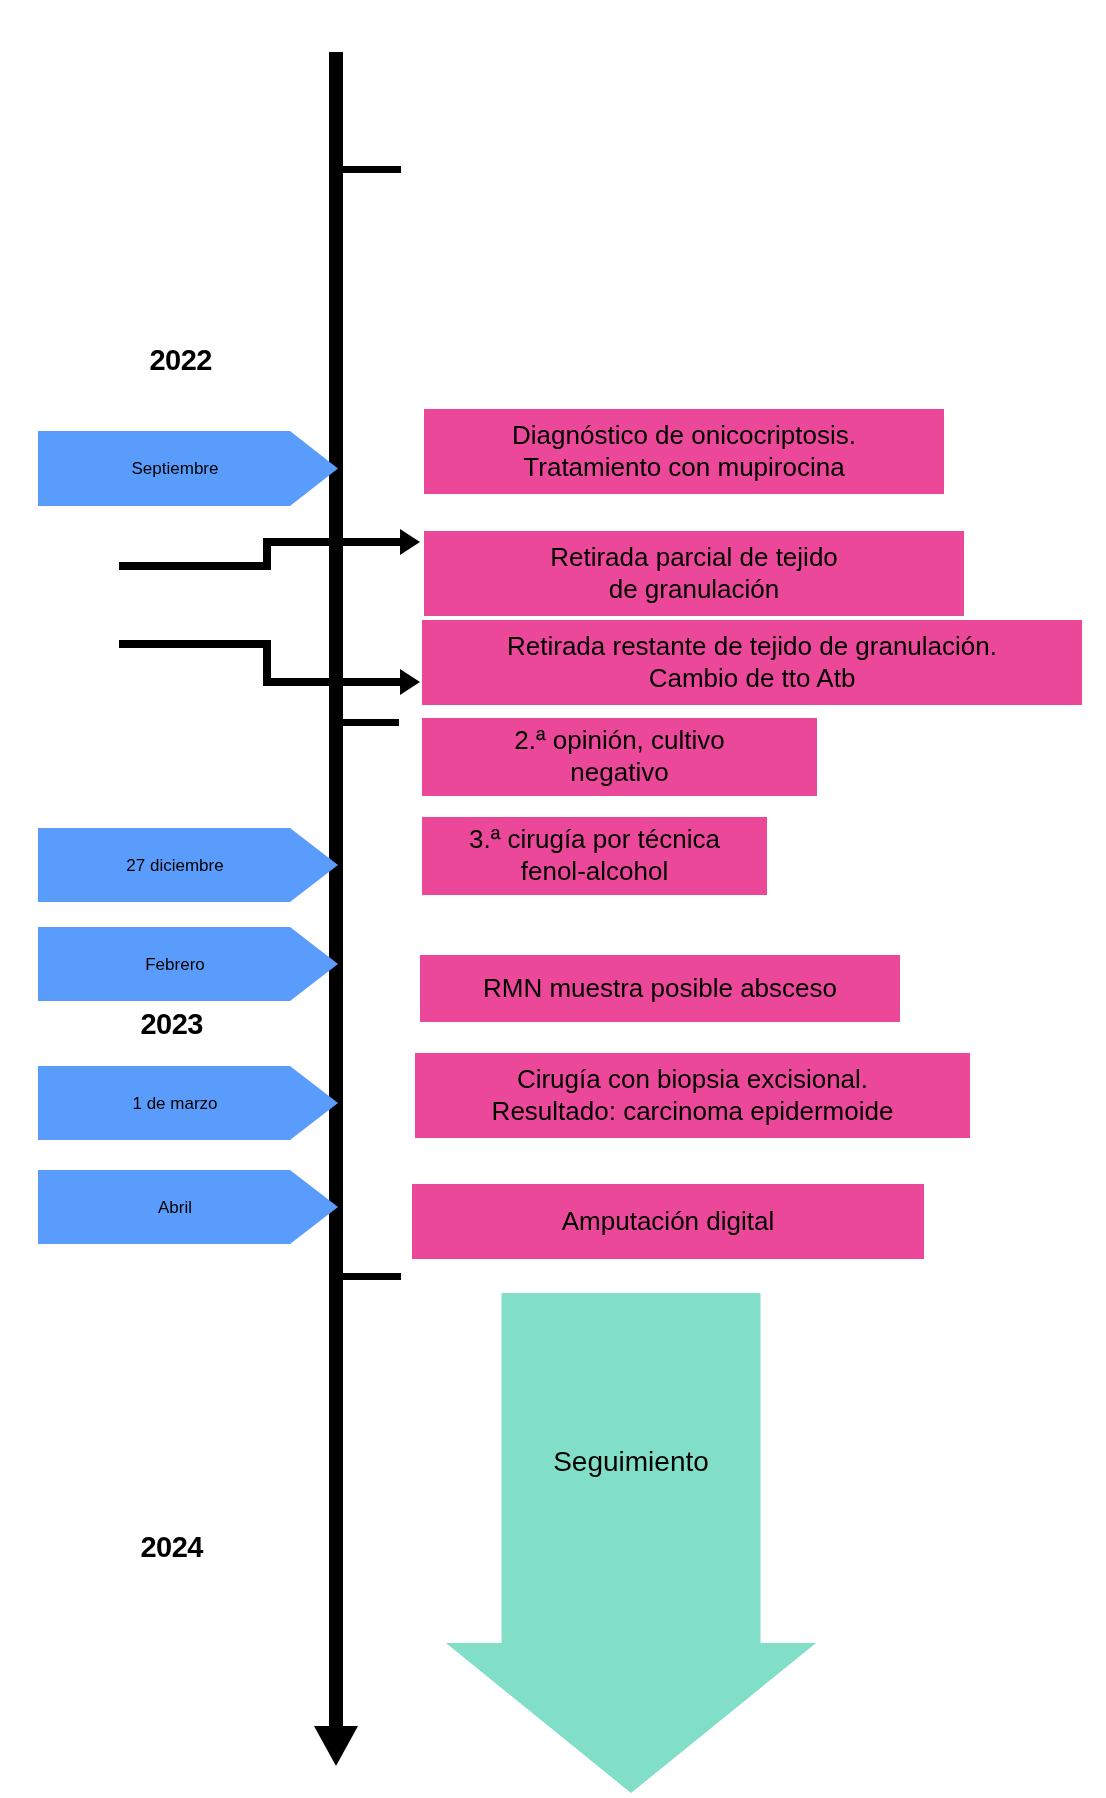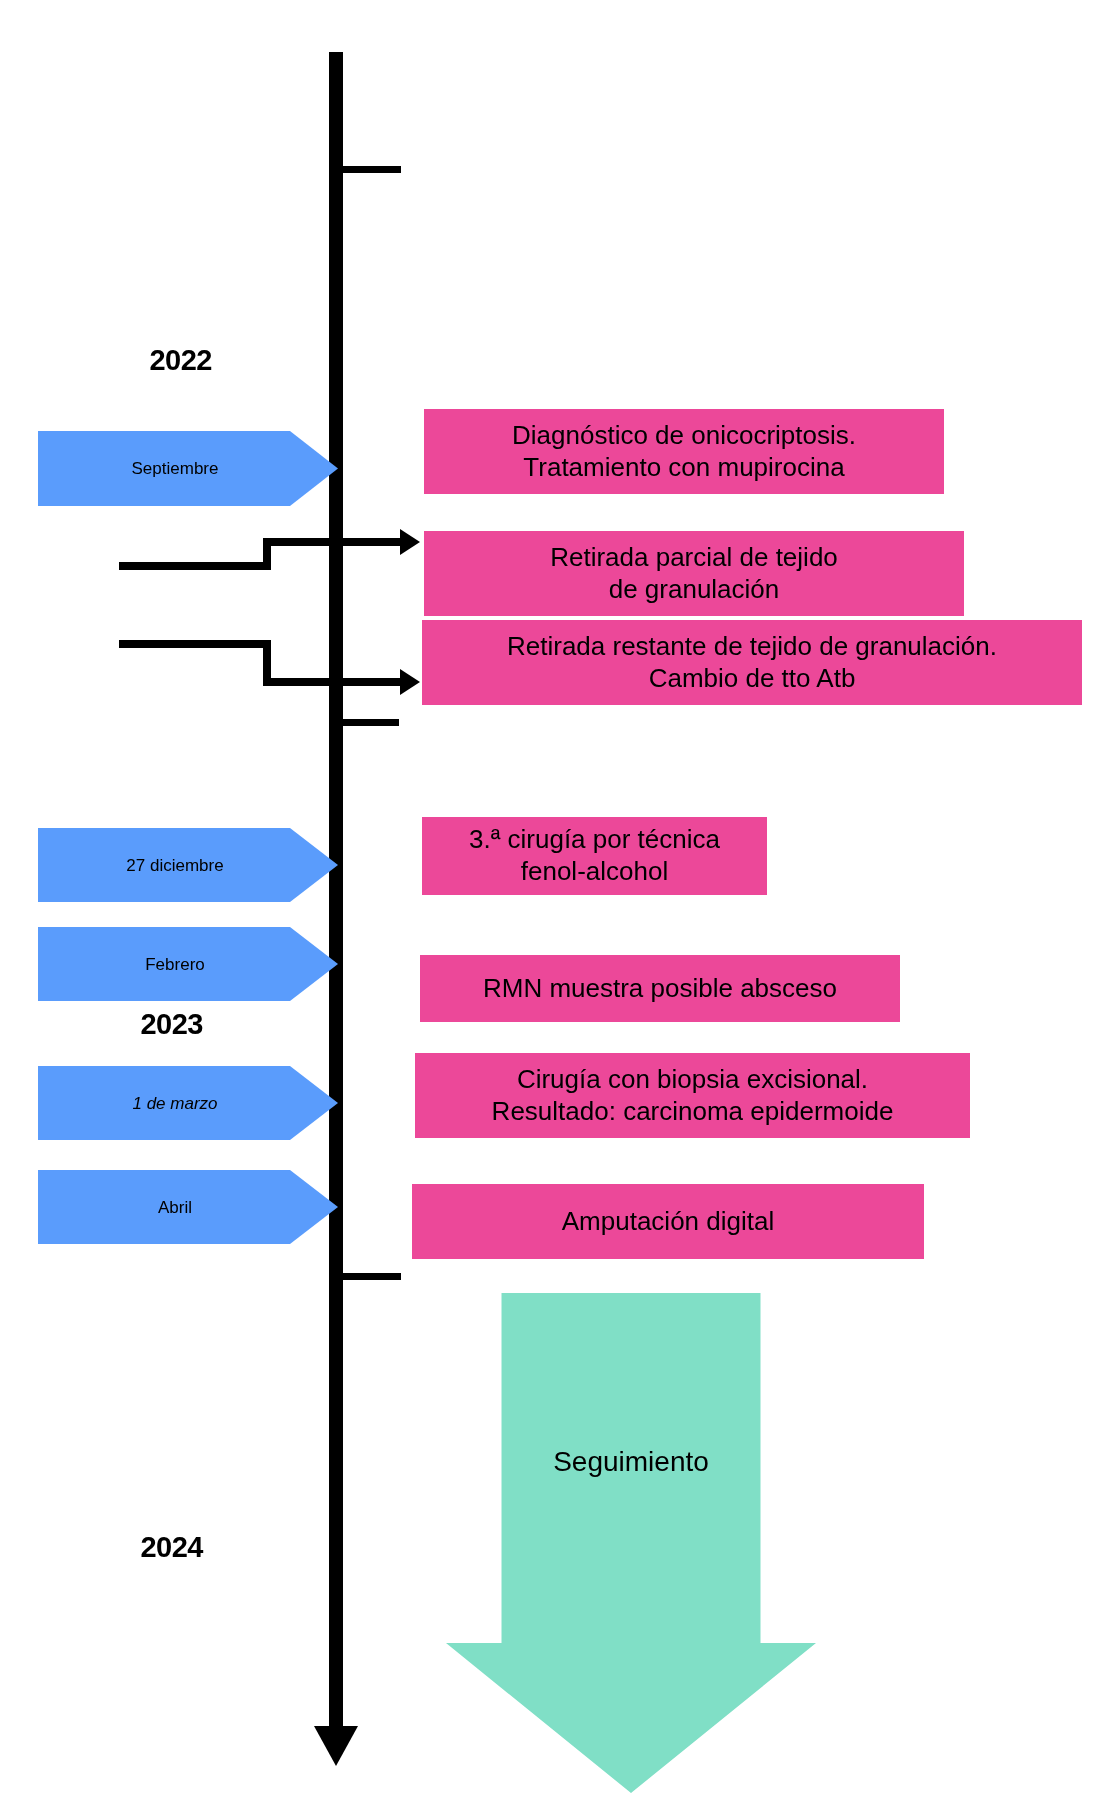--- a/index.html
+++ b/index.html
@@ -159,21 +159,21 @@
 
 
   <div class="date-arrow" style="top:828px; height:74px; width:300px;">
     <span>27 diciembre</span>
   </div>
 
   <div class="date-arrow" style="top:927px; height:74px; width:300px;">
     <span>Febrero</span>
   </div>
 
-  <div class="date-arrow" style="top:1066px; height:74px; width:300px;font-style:italic;">
+  <div class="date-arrow" style="top:1066px; height:74px; width:300px;">
     <span>1 de marzo</span>
   </div>
 
   <div class="date-arrow" style="top:1170px; height:74px; width:300px;">
     <span>Abril</span>
   </div>
 
   <div class="connector" style="left:119px; top:562px; width:152px; height:8px;"></div>
   <div class="connector" style="left:263px; top:538px; width:8px; height:32px;"></div>
   <div class="connector" style="left:263px; top:538px; width:145px; height:8px;"></div>
@@ -192,20 +192,24 @@
   <div class="event-box" style="left:424px; top:531px; width:540px; height:85px;">
     <span>Retirada parcial de tejido
 de granulación</span>
   </div>
 
   <div class="event-box" style="left:422px; top:620px; width:660px; height:85px;">
     <span>Retirada restante de tejido de granulación.
 Cambio de tto Atb</span>
   </div>
 
+  <div class="event-box" style="left:422px; top:718px; width:395px; height:78px;">
+    <span>2.ª opinión, cultivo
+negativo</span>
+  </div>
 
   <div class="event-box" style="left:422px; top:817px; width:345px; height:78px;">
     <span>3.ª cirugía por técnica
 fenol-alcohol</span>
   </div>
 
   <div class="event-box" style="left:420px; top:955px; width:480px; height:67px;">
     <span>RMN muestra posible absceso</span>
   </div>
 

